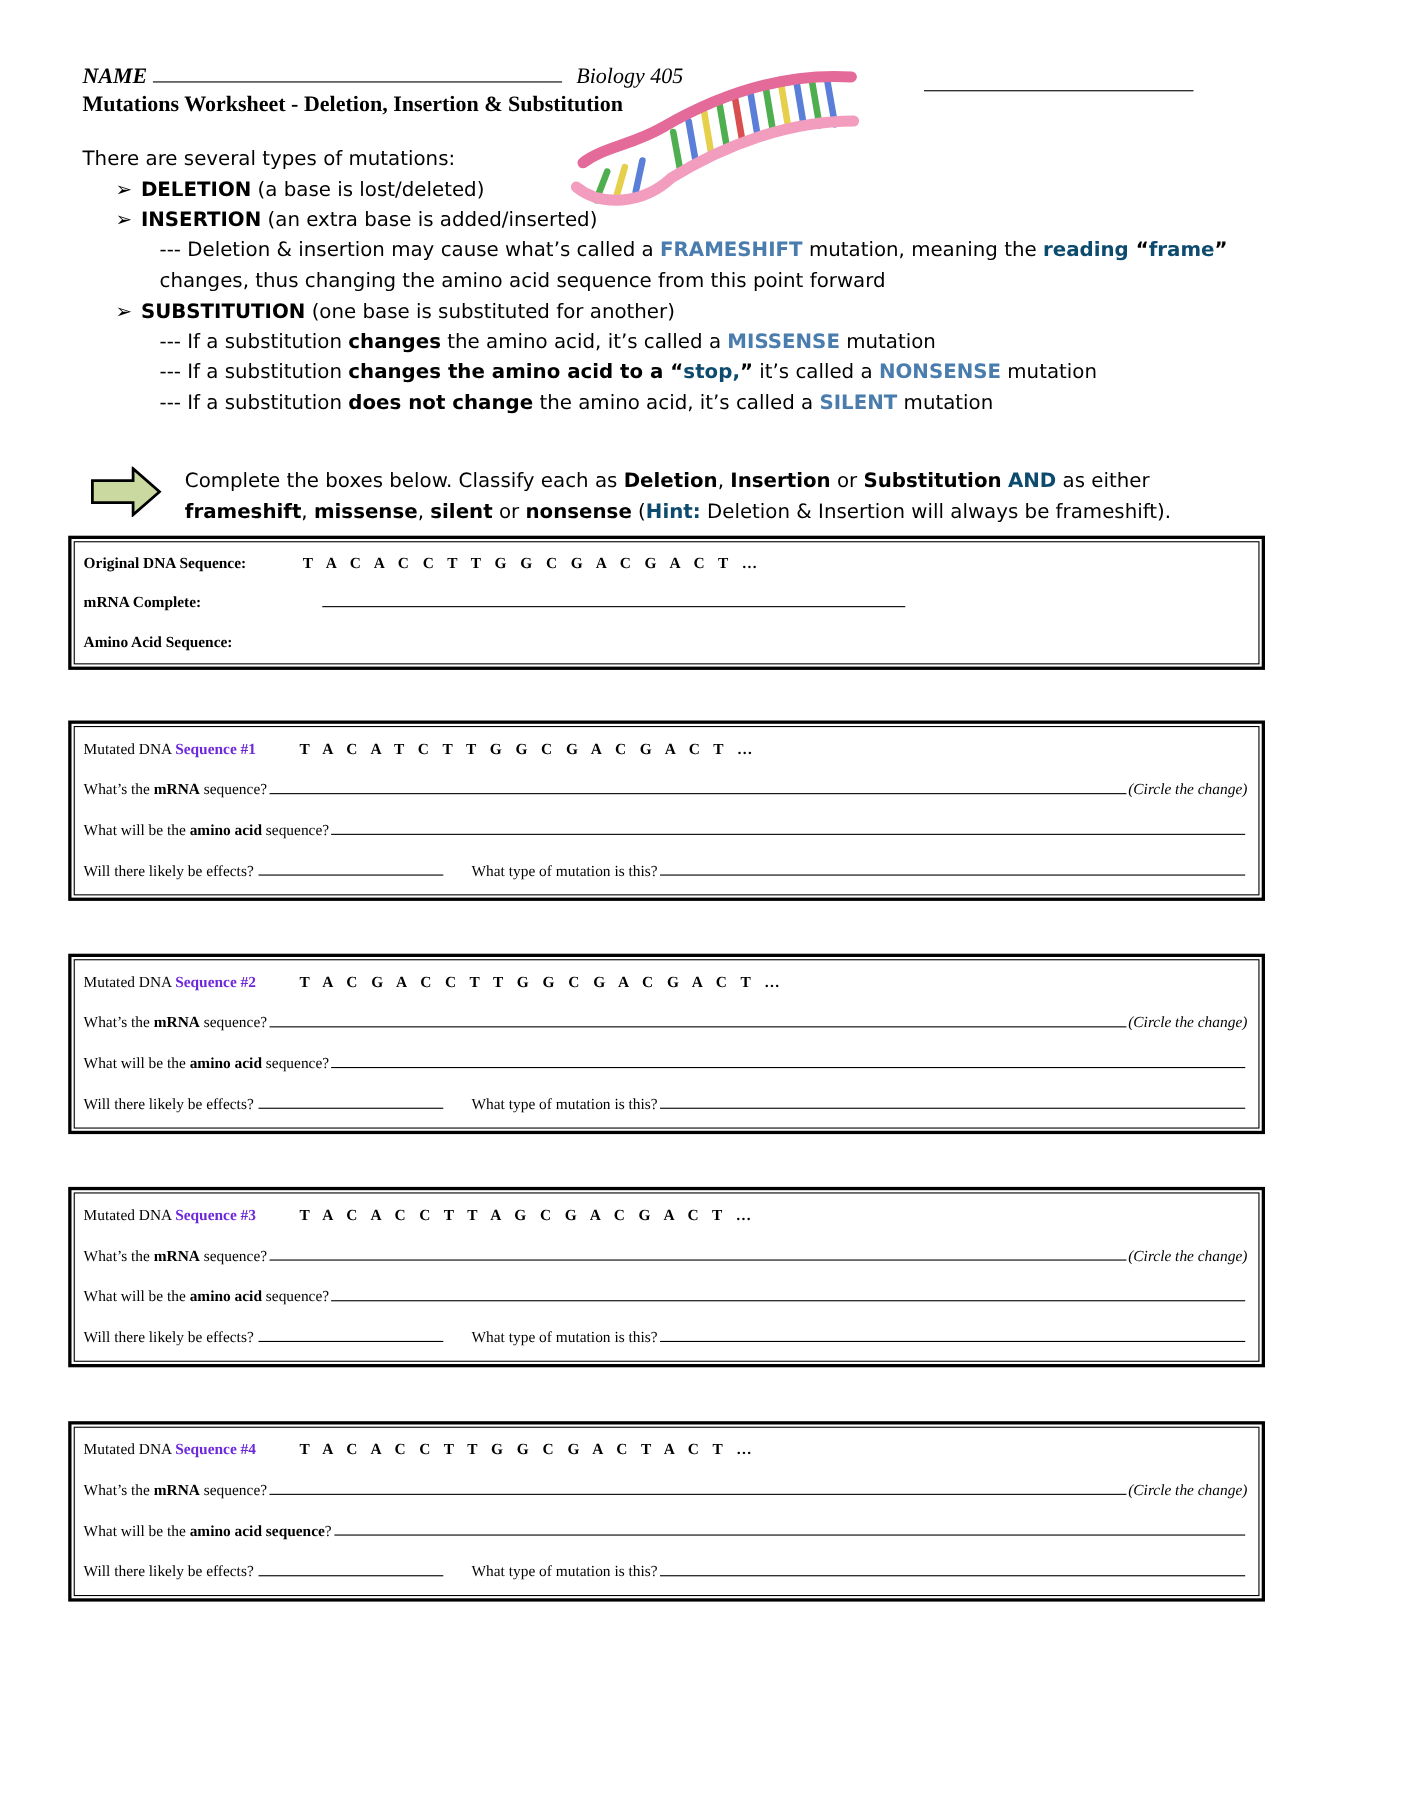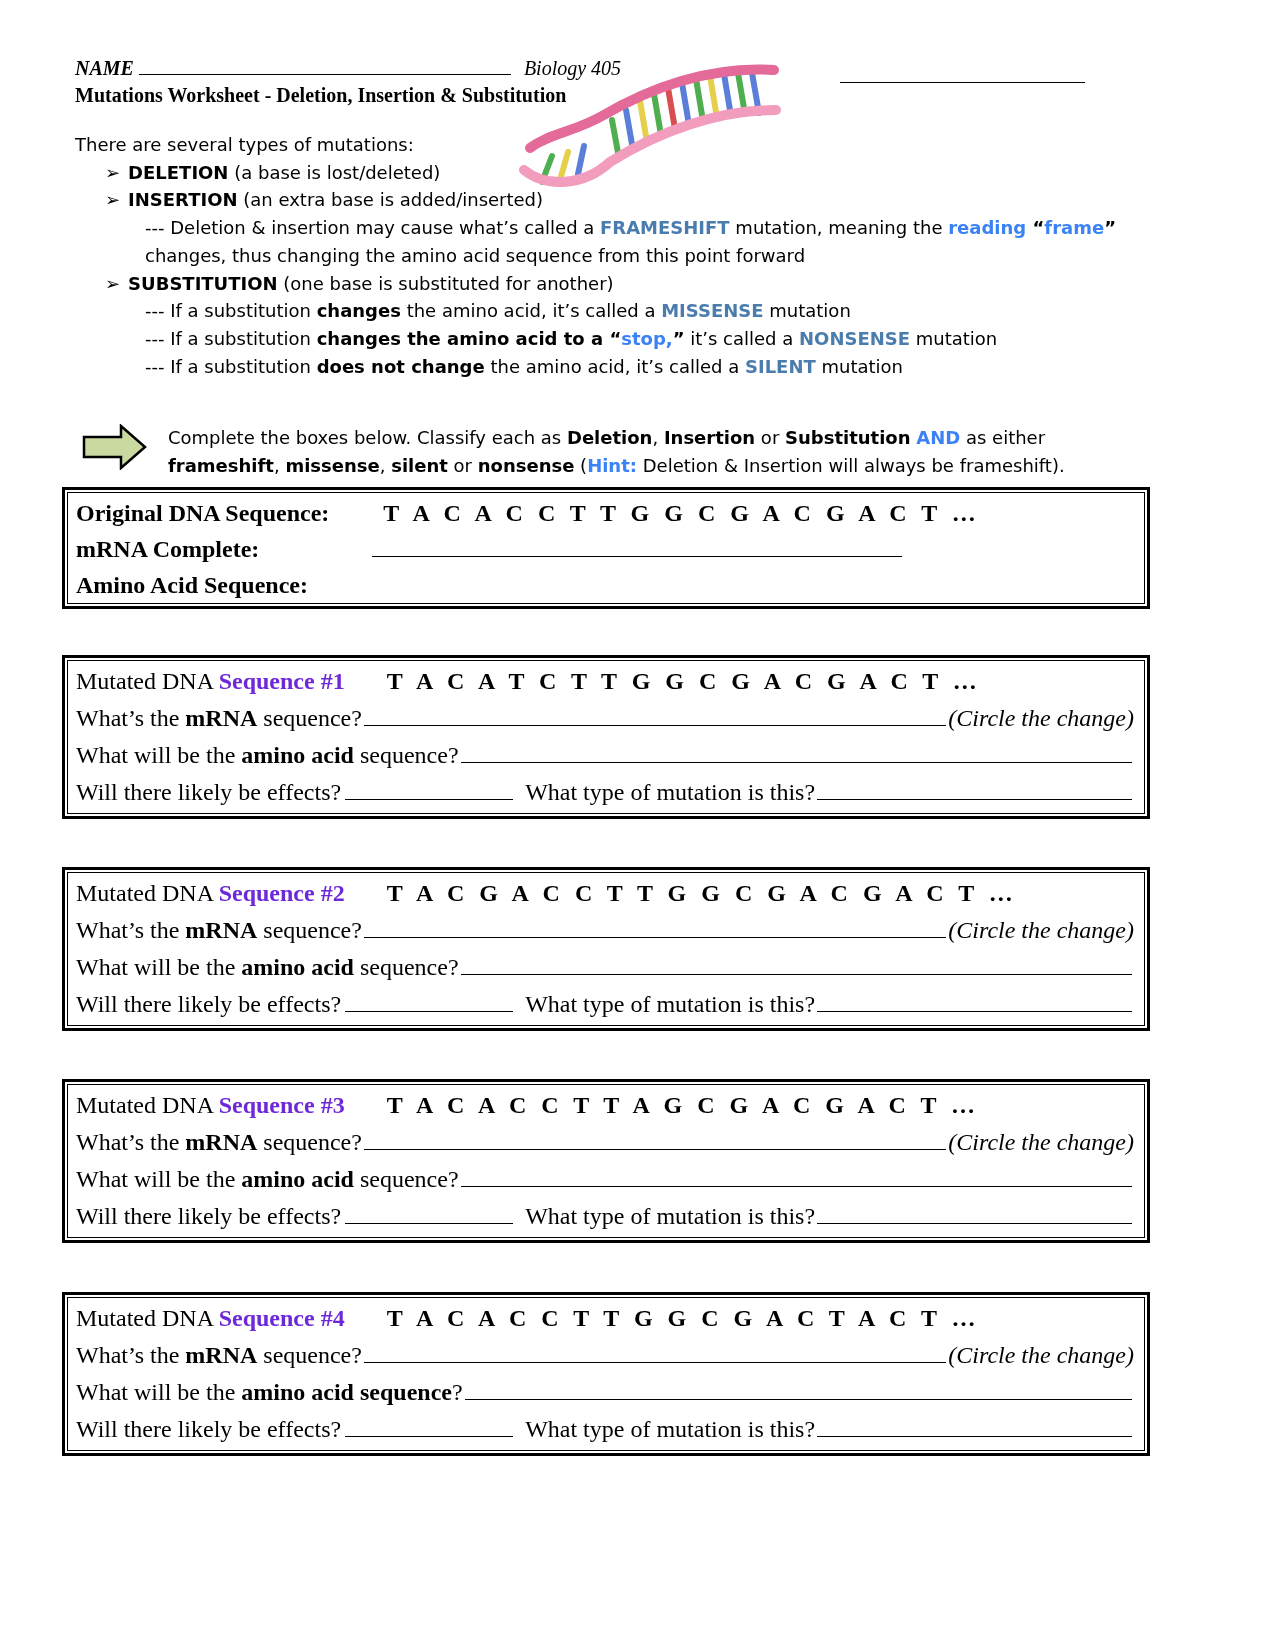--- a/index.html
+++ b/index.html
@@ -1,21 +1,21 @@
 <!DOCTYPE html>
 <html><head>
 <meta charset="utf-8">
 <style>
   html,body{margin:0;padding:0;background:#ffffff;}
   .page{position:relative;width:1275px;height:1651px;background:#fff;overflow:hidden;
         font-family:"Liberation Serif",serif;color:#000;}
   .b{font-weight:bold;}
   .comic{font-family:"DejaVu Sans",sans-serif;}
   .blue{color:#4a7dae;font-weight:bold;}
-  .red{color:#3b82f6;font-weight:bold;}
+  .red{color:#0c4a6e;font-weight:bold;}
   .seqblue{color:#6d28d9;font-weight:bold;}
 
   
   .name-line{position:absolute;left:75px;top:56px;font-size:20px;white-space:nowrap;font-style:italic;}
   .name-blank{display:inline-block;width:372px;border-bottom:1.6px solid #000;height:18px;}
   .course{margin-left:8px;}
   .top-right-blank{position:absolute;left:840px;top:64px;width:245px;height:18px;border-bottom:1.6px solid #000;}
   .ws-title{position:absolute;left:75px;top:84px;font-size:20px;}
 
   .dna-art{position:absolute;left:512px;top:40px;width:276px;height:152px;}
@@ -25,32 +25,32 @@
   .bullet-line{padding-left:30px;}
   .sub-line{padding-left:70px;}
   .bullet-glyph{font-weight:bold;margin-right:8px;}
 
   
   .block-arrow{position:absolute;left:82px;top:424px;width:66px;height:46px;}
   .instruction{position:absolute;left:168px;top:424px;font-size:18px;line-height:28px;white-space:nowrap;}
 
   
   .wbox{position:absolute;left:62px;width:1088px;border:3px solid #000;padding:2px;box-sizing:border-box;background:#fff;}
-  .wbox-in{border:1px solid #000;height:100%;box-sizing:border-box;padding:2px 10px 0 8px;font-size:24px;}
+  .wbox-in{border:1px solid #000;height:100%;box-sizing:border-box;padding:2px 10px 0 8px;font-size:14px;}
   .brow{line-height:36px;white-space:nowrap;}
   .mrow{line-height:37px;white-space:nowrap;}
   .fillrow{display:flex;align-items:baseline;line-height:37px;}
   .fill{flex:1;border-bottom:1.6px solid #000;margin:0 2px;}
   .blank{display:inline-block;border-bottom:1.6px solid #000;height:18px;}
   .seq{font-weight:bold;letter-spacing:4.5px;}
   .seq-orig{margin-left:48px;}
   .seq-mut{margin-left:36px;}
   .mrna-blank{width:530px;margin-left:107px;}
   .effects-blank{width:168px;margin:0 4px;}
-  .type-label{margin-left:8px;font-family:Liberation Serif, serif;}
+  .type-label{margin-left:22px;font-family:Liberation Serif, serif;}
   .inote{font-style:italic;white-space:nowrap;}
 </style>
 </head>
 <body>
 
 <div class="page">
 
   <div class="name-line">
     <span class="b">NAME</span>
     <span class="name-blank"></span>

